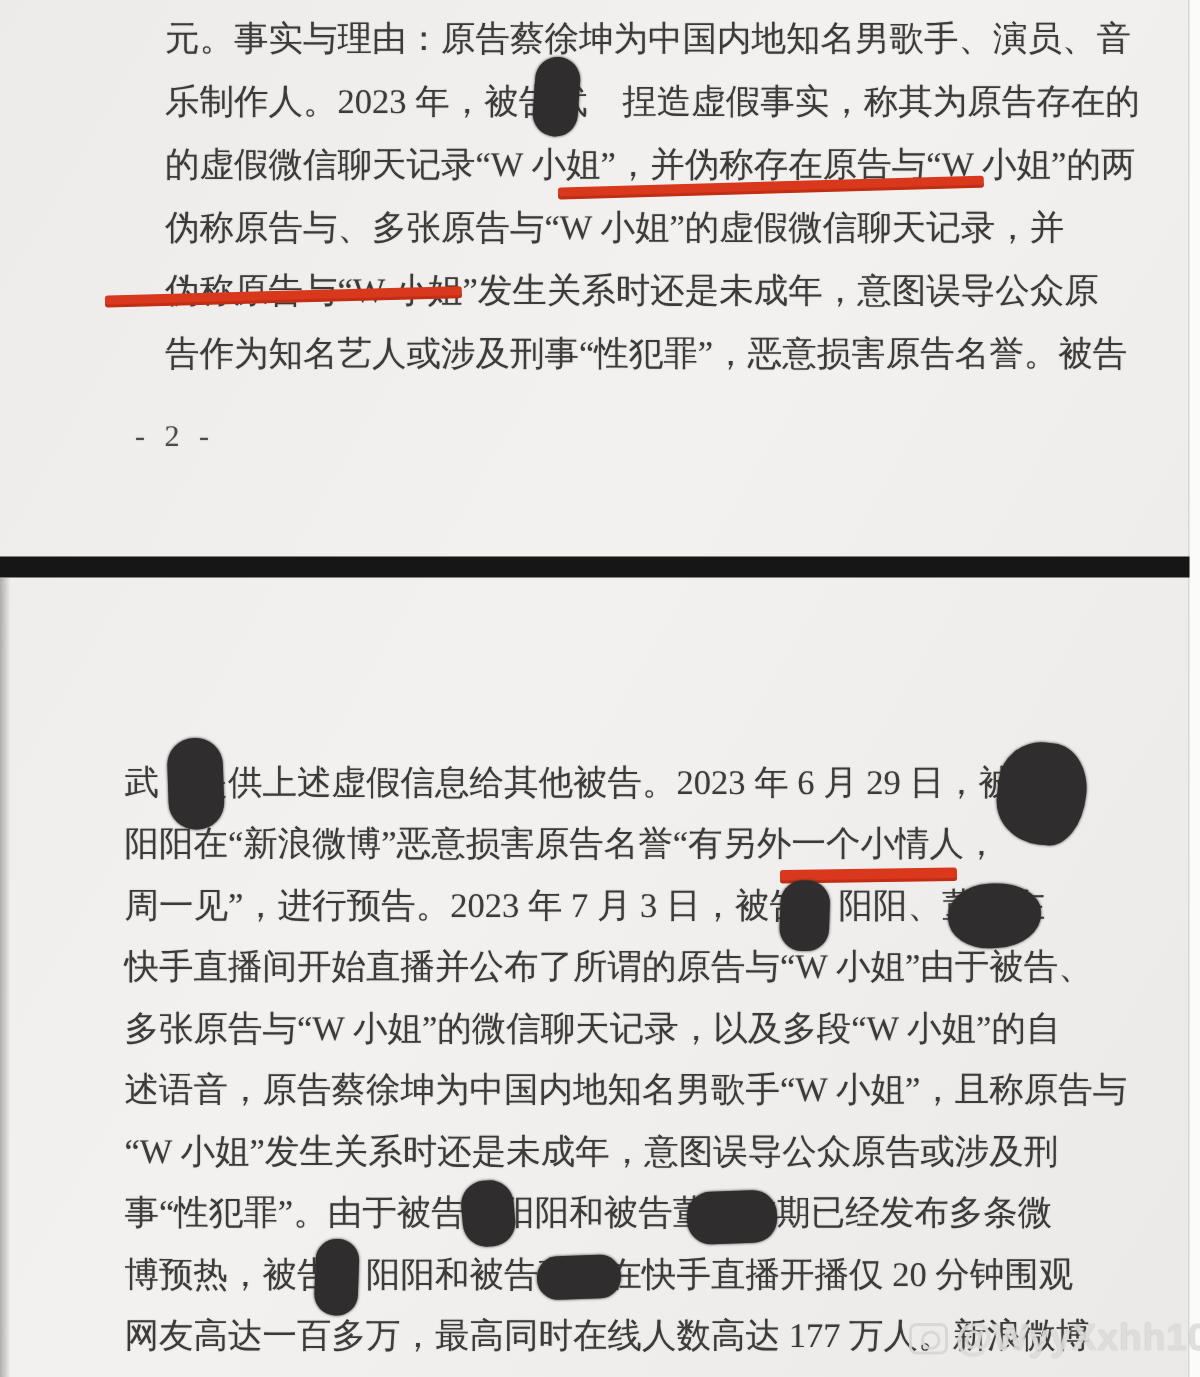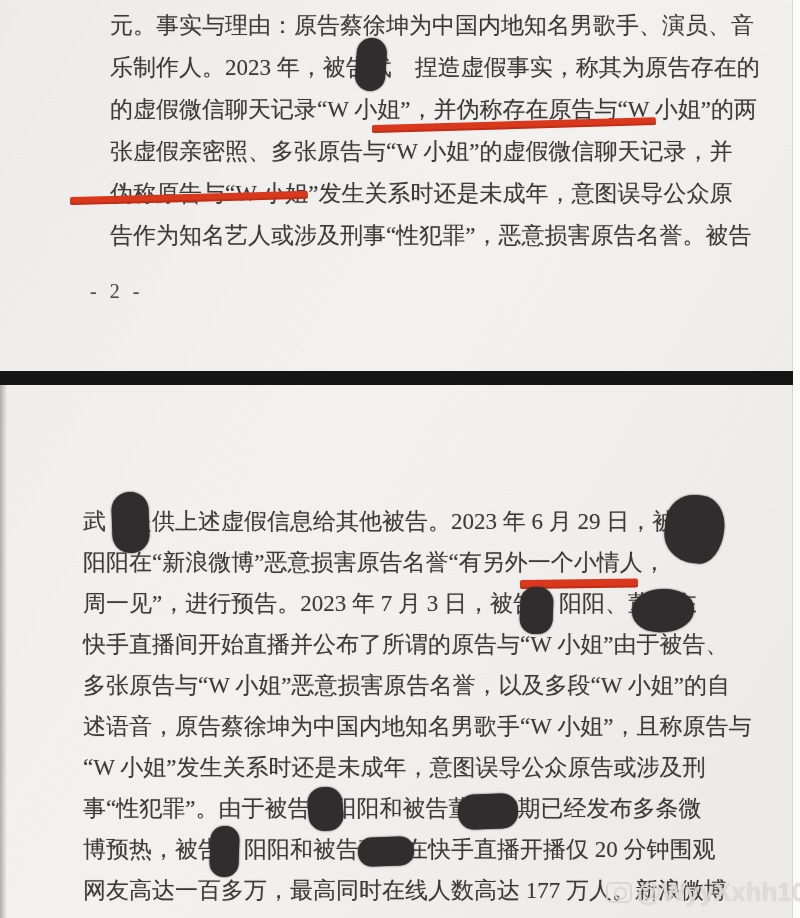--- a/index.html
+++ b/index.html
@@ -98,36 +98,36 @@
 
 <div id="page">
 
   <div id="vignette"></div>
   <div id="right-strip"></div>
 
   <div id="top-text" class="textblock">
     <div class="tline">元。事实与理由：原告蔡徐坤为中国内地知名男歌手、演员、音</div>
     <div class="tline">乐制作人。2023 年，被告武　捏造虚假事实，称其为原告存在的</div>
     <div class="tline">的虚假微信聊天记录“W 小姐”，并伪称存在原告与“W 小姐”的两</div>
-    <div class="tline">张虚假亲密照、多张原告与“W 小姐”的虚假微信聊天记录，并</div>
+    <div class="tline">伪称原告与、多张原告与“W 小姐”的虚假微信聊天记录，并</div>
     <div class="tline">伪称原告与“W 小姐”发生关系时还是未成年，意图误导公众原</div>
     <div class="tline">告作为知名艺人或涉及刑事“性犯罪”，恶意损害原告名誉。被告</div>
   </div>
 
   <div id="page-number">- 2 -</div>
 
   <div id="divider-bar"></div>
   <div id="left-edge-shadow"></div>
 
   <div id="bottom-text" class="textblock">
     <div class="bline">武　提供上述虚假信息给其他被告。2023 年 6 月 29 日，被告</div>
     <div class="bline">阳阳在“新浪微博”恶意损害原告名誉“有另外一个小情人，</div>
     <div class="bline">周一见”，进行预告。2023 年 7 月 3 日，被告　阳阳、董　在</div>
     <div class="bline">快手直播间开始直播并公布了所谓的原告与“W 小姐”由于被告、</div>
-    <div class="bline">多张原告与“W 小姐”恶意损害原告名誉，以及多段“W 小姐”的自</div>
+    <div class="bline">多张原告与“W 小姐”的微信聊天记录，以及多段“W 小姐”的自</div>
     <div class="bline">述语音，原告蔡徐坤为中国内地知名男歌手“W 小姐”，且称原告与</div>
     <div class="bline">“W 小姐”发生关系时还是未成年，意图误导公众原告或涉及刑</div>
     <div class="bline">事“性犯罪”。由于被告　阳阳和被告董　前期已经发布多条微</div>
     <div class="bline">博预热，被告　阳阳和被告董　在快手直播开播仅 20 分钟围观</div>
     <div class="bline">网友高达一百多万，最高同时在线人数高达 177 万人。新浪微博</div>
   </div>
 
   <div id="underline-1" class="red-underline"></div>
   <div id="underline-2" class="red-underline"></div>
   <div id="underline-3" class="red-underline"></div>

